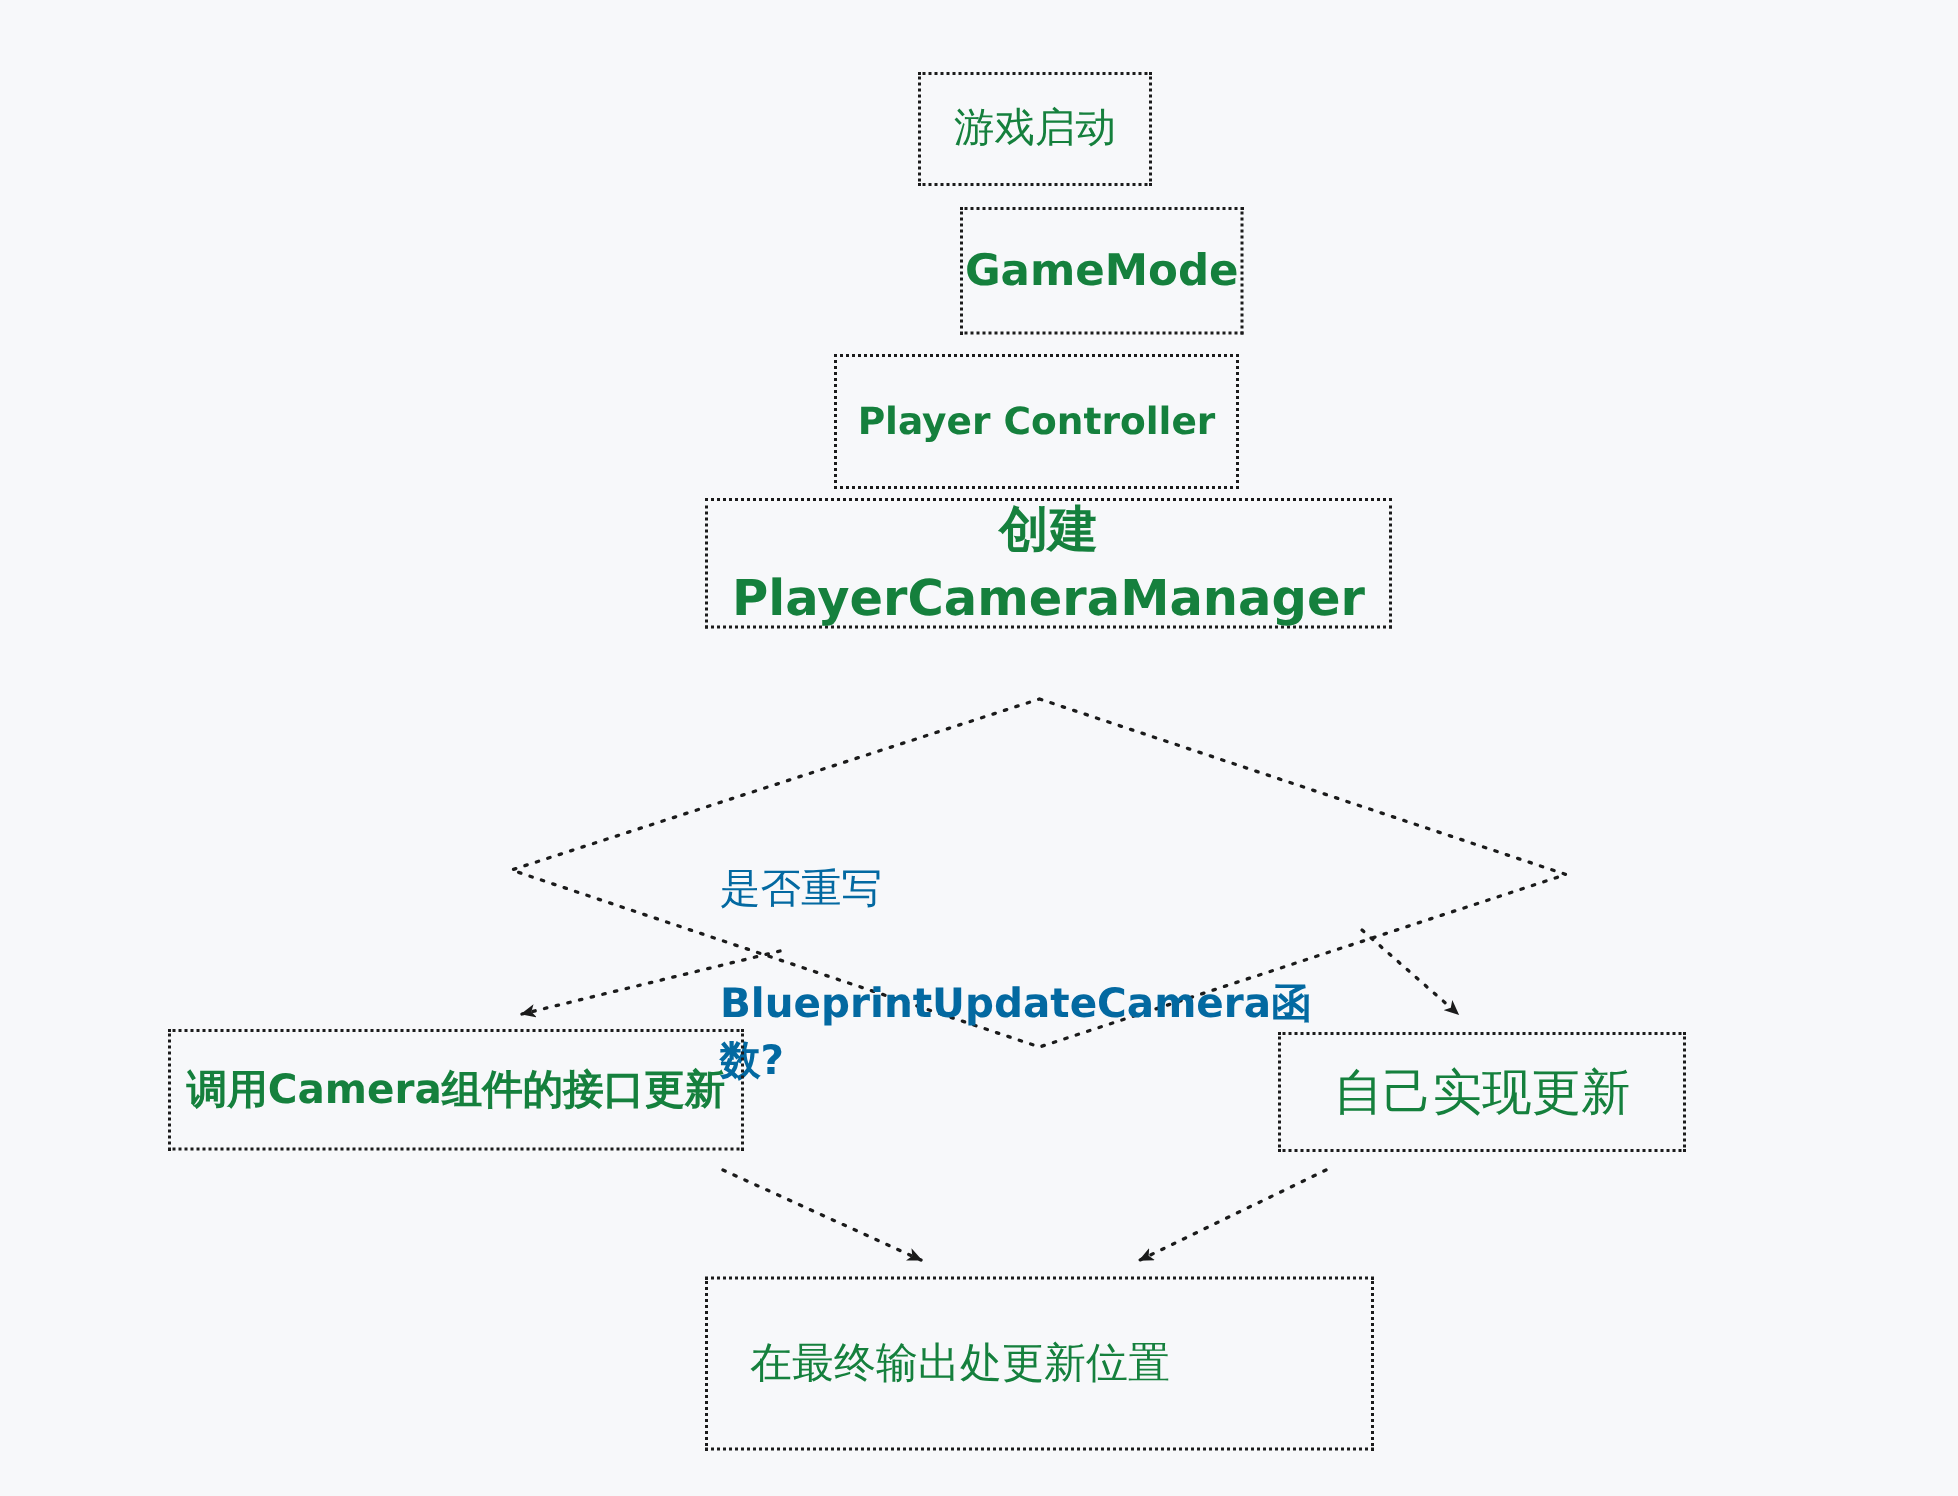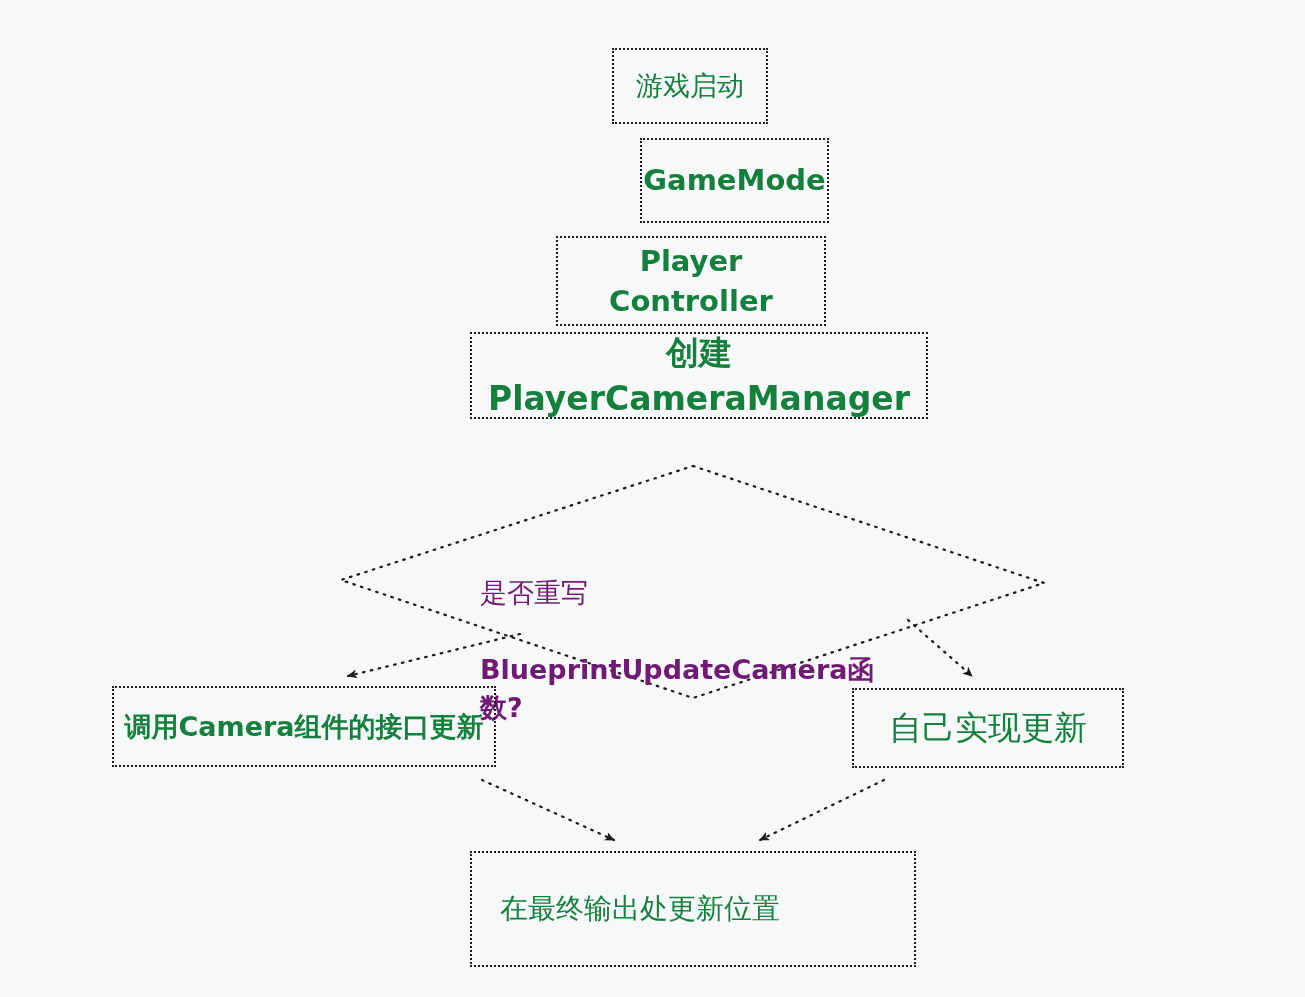--- a/index.html
+++ b/index.html
@@ -37,41 +37,41 @@
     white-space: pre-line;
   }
 
   
   .node.bold {
     font-weight: bold;
   }
 
   .node-1 { left: 612px; top: 48px;  width: 156px; height: 76px;  font-size: 27px; }
   .node-2 { left: 595px; top: 138px; width: 189px; height: 85px;  font-size: 29px; margin-left: 45px; }
-  .node-3 { left: 556px; top: 236px; width: 270px; height: 90px;  font-size: 29px; }
+  .node-3 { left: 556px; top: 236px; width: 270px; height: 90px;  font-size: 25px; }
   .node-4 { left: 470px; top: 332px; width: 458px; height: 87px;  font-size: 33px; }
 
   .node-left  { left: 112px; top: 686px; width: 384px; height: 81px; font-size: 27px; text-align: right; }
   .node-right { left: 852px; top: 688px; width: 272px; height: 80px; font-size: 33px; }
   .node-final {
     left: 470px; top: 851px; width: 446px; height: 116px;
     font-size: 28px;
     justify-content: flex-start;
     text-align: left;
     padding-left: 28px;
   }
 
   .diamond-label {
     position: absolute;
     left: 480px;
     top: 536px;
     width: 430px;
     text-align: left;
     font-size: 27px;
-    color: #701a75;
+    color: #0369a1;
     line-height: 1.42;
     white-space: pre-line;
   }
   .diamond-label .line-2 { font-weight: bold; }
 </style>
 </head>
 <body>
 
 <svg id="flow-canvas" viewBox="0 0 1305 997" xmlns="http://www.w3.org/2000/svg">
   <defs>

